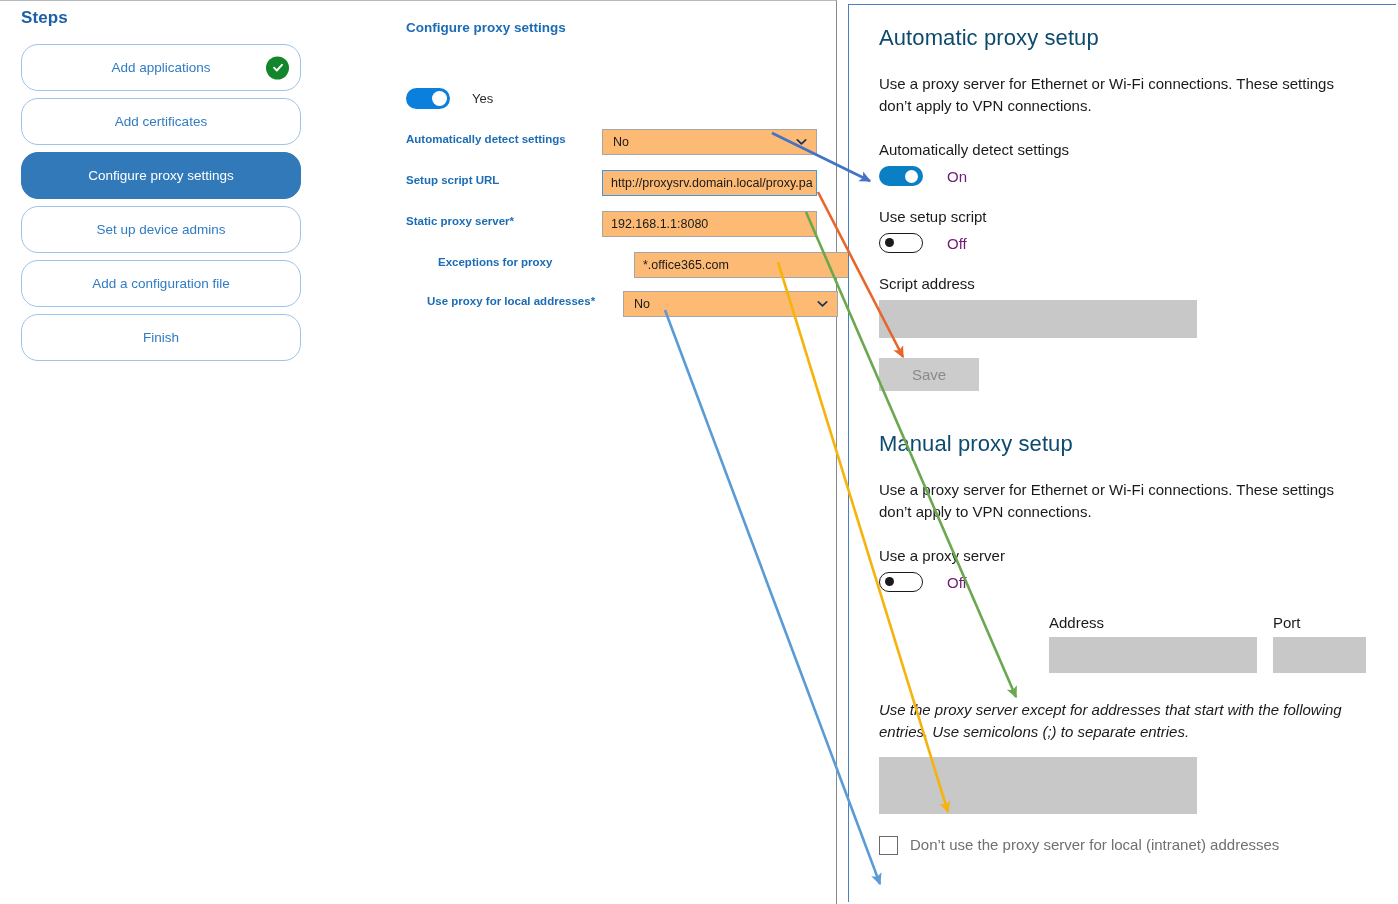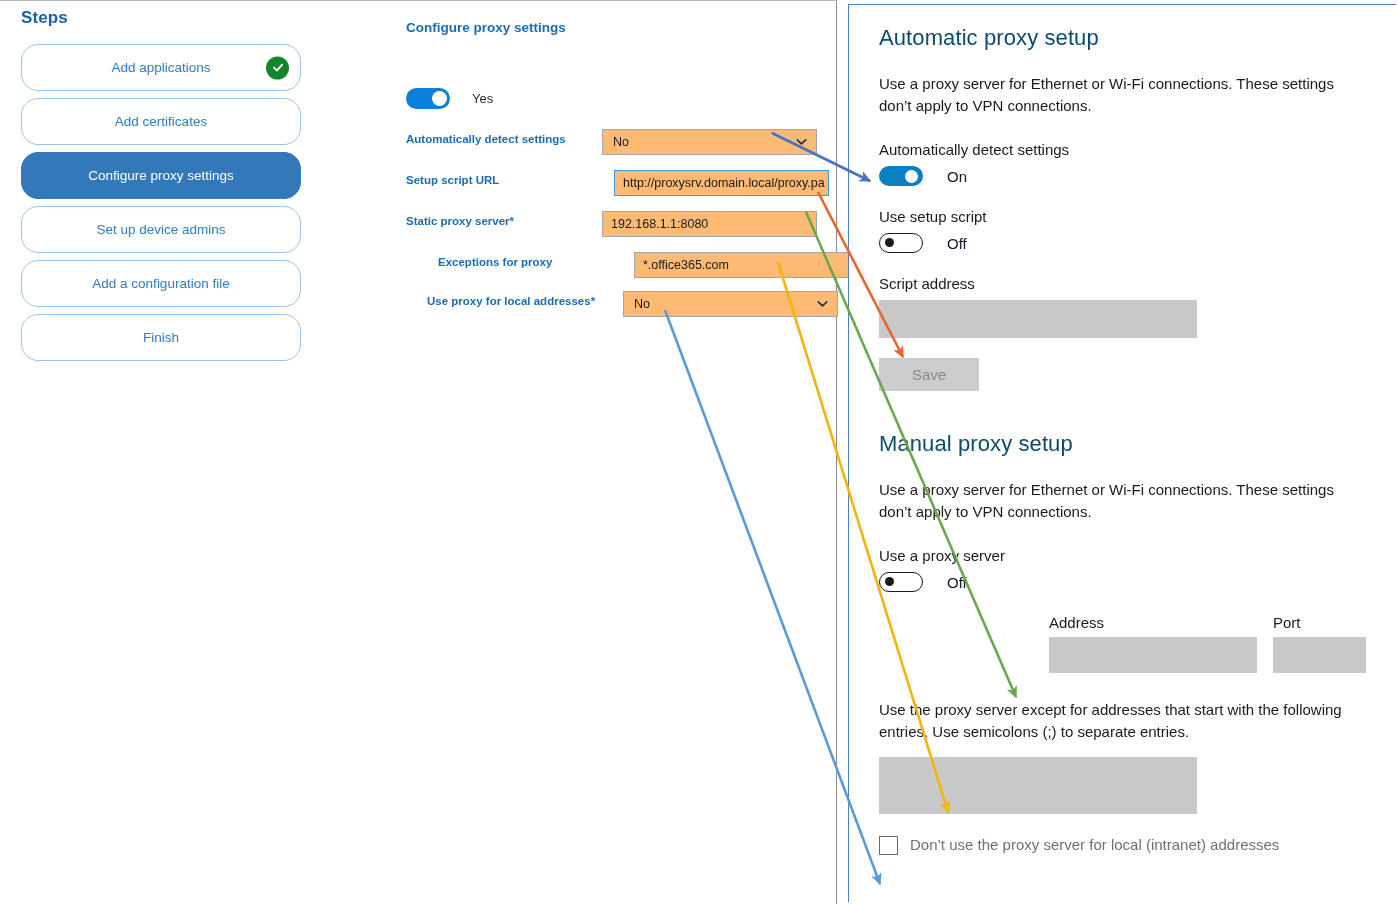--- a/index.html
+++ b/index.html
@@ -80,21 +80,21 @@
   .field .fctl {
     position: absolute; left: 196px; top: 0;
     width: 215px; height: 26px;
     border: 1px solid #a6a6a6; background: #fdba74;
     font-size: 12.5px; color: #1a1a1a;
     display: flex; align-items: center;
     padding-left: 8px;
     overflow: hidden; white-space: nowrap;
     cursor: text;
   }
-  .field .fctl.focused { border: 1px solid #3d9ae2; margin-left: 12px; }
+  .field .fctl.focused { border: 1px solid #3d9ae2; }
   .field .fctl.sel { cursor: pointer; padding-left: 10px; }
   .chev {
     position: absolute; right: 9px; top: 50%; transform: translateY(-50%);
     width: 11px; height: 11px;
   }
 
   
   .win-pane {
     position: absolute; left: 848px; top: 4px;
     width: 548px; height: 898px;
@@ -117,21 +117,21 @@
   }
   .win-toggle-row { display: flex; align-items: center; margin-bottom: 22px; }
   .wsw {
     width: 44px; height: 20px; border-radius: 10px; position: relative;
     cursor: pointer; flex: 0 0 auto;
   }
   .wsw.on { background: #0a7fc4; }
   .wsw.on .knob { position:absolute; width:13px;height:13px;border-radius:50%;background:#fff;top:3.5px;right:5px; }
   .wsw.off { background: #ffffff; border: 1.5px solid #1a1a1a; }
   .wsw.off .knob { position:absolute; width:9px;height:9px;border-radius:50%;background:#1a1a1a;top:4px;left:5px; }
-  .wsw-text { margin-left: 24px; font-size: 15px; color: #0f172a; }
+  .wsw-text { margin-left: 24px; font-size: 15px; color: #701a75; }
   .win-input {
     background: #c8c8c8; height: 38px; width: 318px; margin-bottom: 20px;
     cursor: text;
   }
   .win-btn {
     background: #cccccc; height: 33px; width: 100px;
     display: flex; align-items: center; justify-content: center;
     font-size: 15px; color: #8a8a8a; cursor: pointer;
     margin-bottom: 40px;
   }
@@ -279,21 +279,21 @@
         <div class="addr-col">
           <div class="win-lbl">Address</div>
           <div class="addr-box"></div>
         </div>
         <div class="addr-col">
           <div class="win-lbl">Port</div>
           <div class="port-box"></div>
         </div>
       </div>
 
-      <p class="win-p" style="margin-top:26px;margin-bottom:14px;">Use the proxy server except for addresses that start with the following entries. Use semicolons (;) to separate entries.</p>
+      <p class="win-p" style="margin-top:26px;margin-bottom:14px;font-style:italic;">Use the proxy server except for addresses that start with the following entries. Use semicolons (;) to separate entries.</p>
       <div class="excl-box"></div>
 
       <div class="cbrow">
         <div class="cbox"></div>
         <span class="cbtxt">Don’t use the proxy server for local (intranet) addresses</span>
       </div>
 
     </div>
   </div>
 

